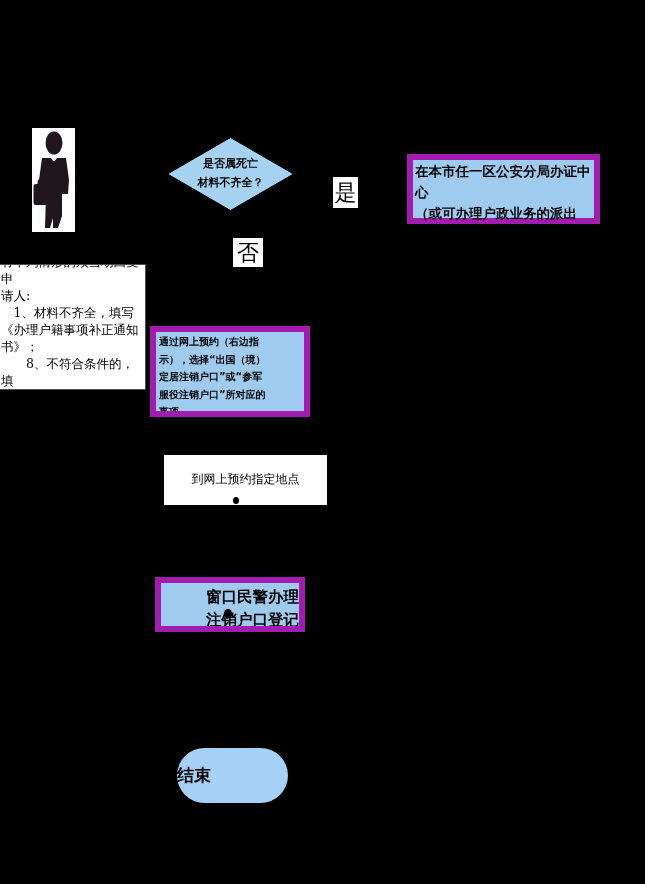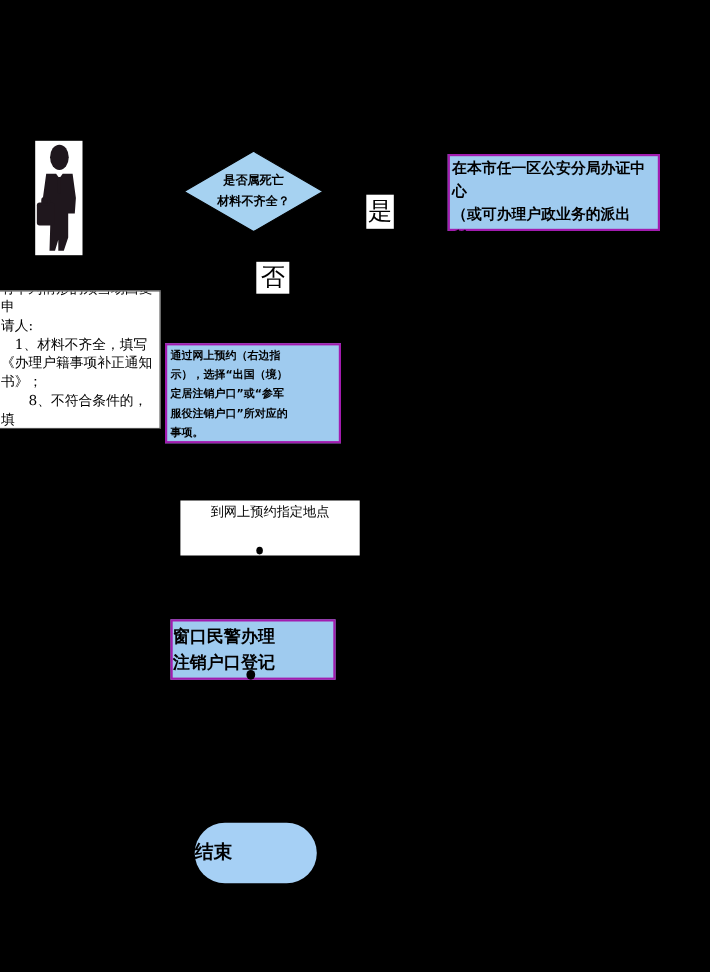--- a/index.html
+++ b/index.html
@@ -33,40 +33,41 @@
     background:#ffffff;text-align:center;
     font-family:"DejaVu Serif",serif;
     font-size:22px;color:#000;
   }
   .yes-label{left:333px;top:177px;width:25px;height:31px;line-height:31px;}
   .no-label{left:233px;top:238px;width:30px;height:29px;line-height:29px;}
 
   
   .blue-box{
     background:#9fcbef;
-    border:2px solid #a21caf;
+    border:6px solid #a21caf;
     box-sizing:border-box;
     font-weight:bold;
     color:#000;
+    margin-top:14px;
   }
   .box-registration{
     left:407px;top:140px;width:193px;height:70px;
     font-size:13.5px;line-height:21px;
     padding:1px 2px;
   }
   .box-booking{
     left:150px;top:312px;width:160px;height:91px;
     font-size:10px;line-height:17.5px;
     padding:1px 3px;
     overflow:hidden;
   }
   .box-window{
     left:155px;top:563px;width:150px;height:55px;
     font-size:15.5px;line-height:23px;
-    text-align:left;padding-top:3px;
+    text-align:right;padding-top:3px;
     overflow:hidden;
   }
 
   
   .note-box{
     left:0px;top:264px;width:146px;height:126px;
     background:#ffffff;
     border:1px solid #4d4d4d;border-left:none;
     box-sizing:border-box;
     overflow:hidden;
@@ -79,21 +80,21 @@
   }
 
   
   .place-box{
     left:164px;top:455px;width:163px;height:50px;
     background:#ffffff;
     box-sizing:border-box;
     text-align:center;
     font-family:"DejaVu Serif",serif;
     font-size:12px;line-height:16.5px;color:#000;
-    padding-top:2px;
+    padding-top:16px;
     overflow:hidden;
   }
 
   
   .stadium{
     left:177px;top:748px;width:111px;height:55px;
     background:#a6d0f5;
     border-radius:28px;
     text-align:left;line-height:55px;
     font-family:"DejaVu Serif",serif;

